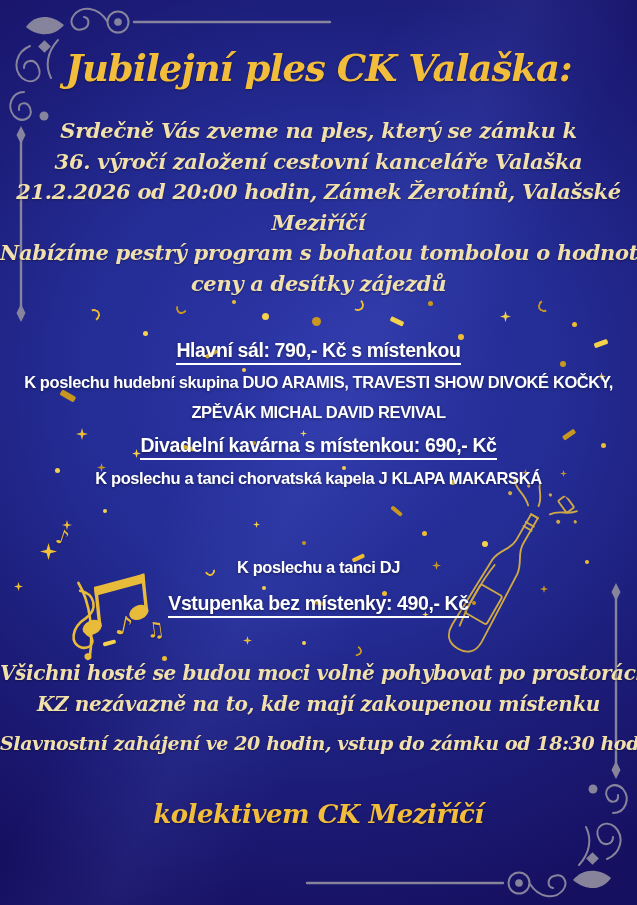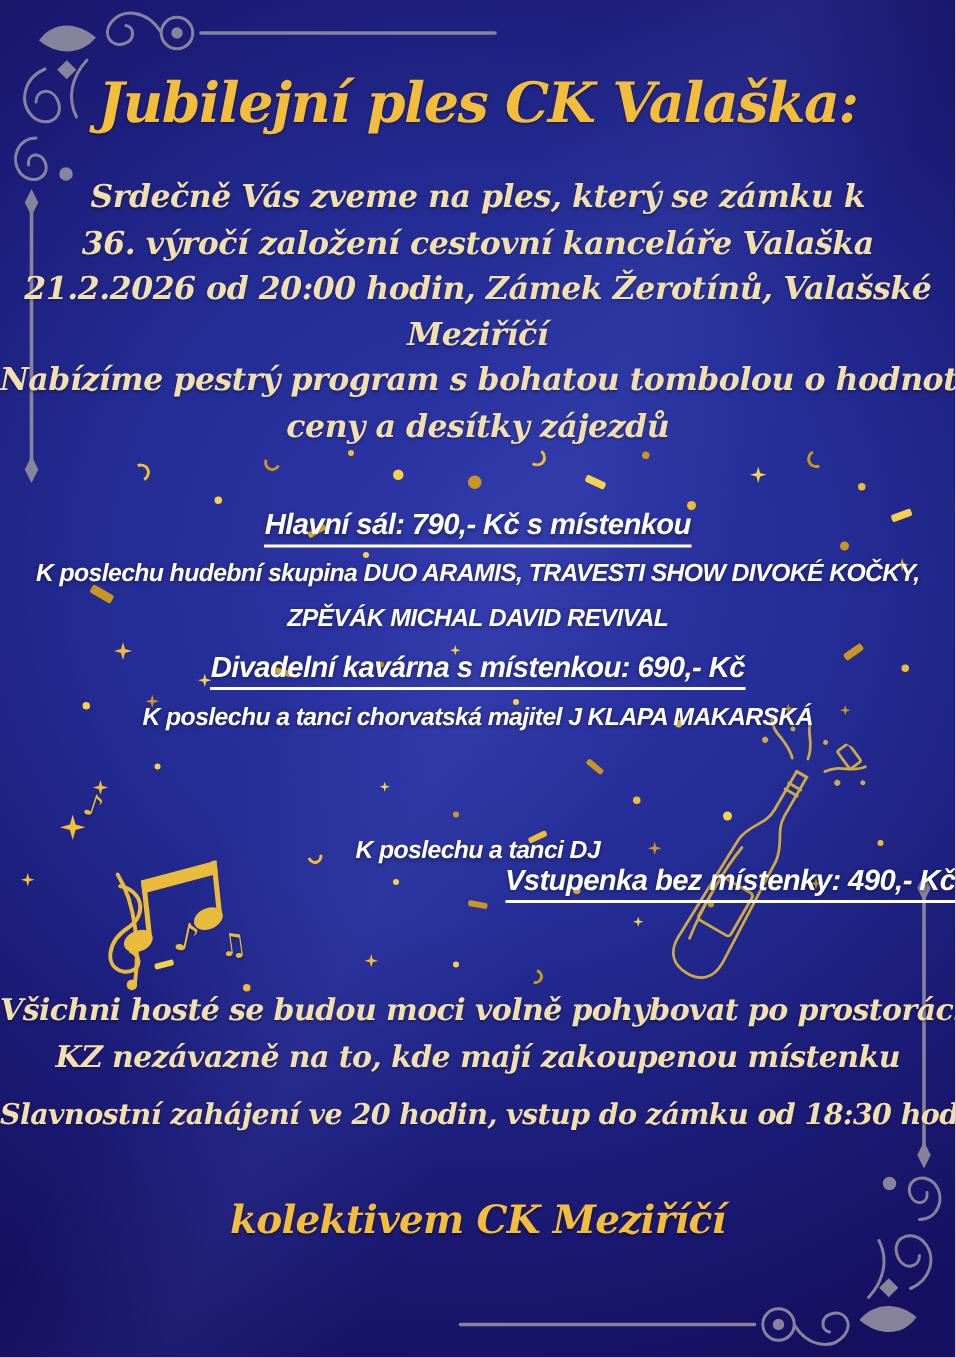--- a/index.html
+++ b/index.html
@@ -22,28 +22,28 @@
   
   .block{position:absolute;left:0;right:0;text-align:center;}
   .line{white-space:nowrap;}
   .script{font-family:"DejaVu Serif",serif;font-style:italic;font-weight:700;}
   .cream{color:var(--cream);text-shadow:0 1px 2px rgba(0,0,0,.35);}
   .goldtx{color:var(--gold);text-shadow:0 1px 2px rgba(0,0,0,.4);}
   .title{top:40px;font-size:37px;letter-spacing:-1px;line-height:56px;}
   .pos-intro{top:116px;font-size:21px;line-height:30.5px;letter-spacing:-.3px;}
   .pos-program{top:238px;font-size:21px;line-height:30.5px;letter-spacing:-.3px;}
   .wtext{color:var(--white);font-family:"Liberation Sans",sans-serif;
-         font-weight:bold;font-style:italic;text-shadow:0 1px 3px rgba(0,0,0,.45);}
+         font-weight:bold;text-shadow:0 1px 3px rgba(0,0,0,.45);}
   .heading{font-size:19.5px;letter-spacing:-.4px;}
   .heading .u{border-bottom:2.5px solid #fff;padding-bottom:2px;}
   .wbody{font-size:16.5px;letter-spacing:-.4px;line-height:29.5px;}
   .pos-h1{top:339px;} .pos-b1{top:368px;}
   .pos-h2{top:434px;} .pos-b2{top:464px;}
   .pos-h3{top:505px;} .pos-b3{top:553px;}
-  .pos-h4{top:576px;text-align:right;}
+  .pos-h4{top:592px;}
   .pos-notes{top:658px;font-size:20px;line-height:31px;letter-spacing:-.4px;}
   .pos-opening{top:732px;font-size:19px;letter-spacing:-.4px;}
   .pos-signature{top:795px;font-size:26px;line-height:39px;letter-spacing:-.5px;}
 
   
   .flourish{position:absolute;width:340px;height:480px;opacity:.92;}
   .flourish.tl{left:0;top:0;}
   .flourish.br{right:0;bottom:0;transform:rotate(180deg);}
 
   
@@ -227,21 +227,21 @@
   </div>
   <div class="block wtext wbody pos-b1 txt">
     <div class="line">K poslechu hudební skupina DUO ARAMIS, TRAVESTI SHOW DIVOKÉ KOČKY,</div>
     <div class="line">ZPĚVÁK MICHAL DAVID REVIVAL</div>
   </div>
 
   <div class="block wtext heading pos-h2 txt">
     <span class="u line">Divadelní kavárna s místenkou: 690,- Kč</span>
   </div>
   <div class="block wtext wbody pos-b2 txt">
-    <div class="line">K poslechu a tanci chorvatská majitel J KLAPA MAKARSKÁ</div>
+    <div class="line">K poslechu a tanci chorvatská kapela J KLAPA MAKARSKÁ</div>
   </div>
 
   <div class="block wtext wbody pos-b3 txt">
     <div class="line">K poslechu a tanci DJ</div>
   </div>
 
   <div class="block wtext heading pos-h4 txt">
     <span class="u line">Vstupenka bez místenky: 490,- Kč</span>
   </div>
 

